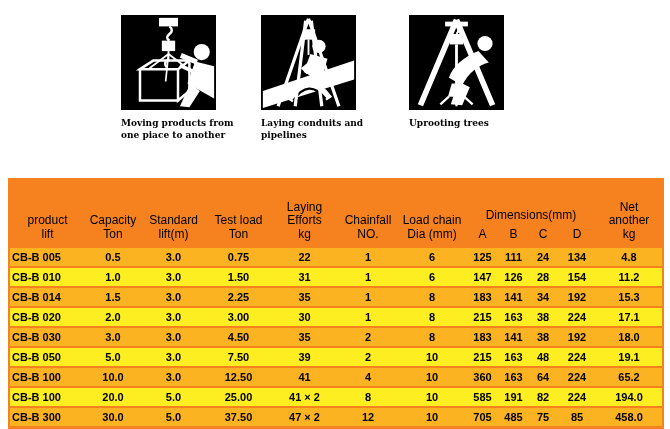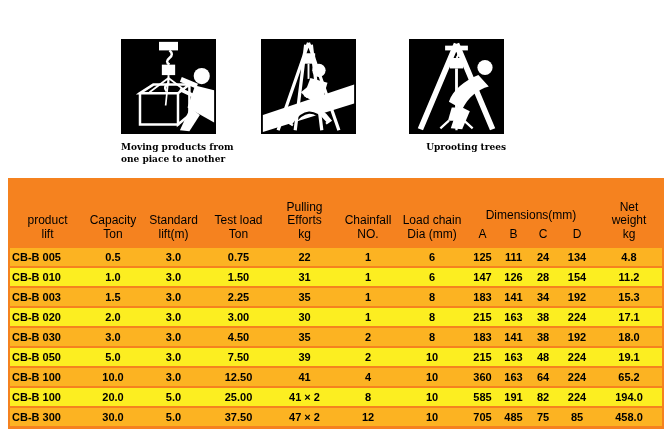--- a/index.html
+++ b/index.html
@@ -8,29 +8,29 @@
     --yellow:#FCEE21;
     --ink:#111111;
   }
   html,body{margin:0;padding:0;}
   body{
     width:670px;height:429px;position:relative;overflow:hidden;
     background:#ffffff;color:var(--ink);
     font-family:"Liberation Sans",sans-serif;
   }
   
-  .figures{position:absolute;left:0;top:0;width:670px;height:178px;margin-top:24px;}
+  .figures{position:absolute;left:0;top:0;width:670px;height:178px;}
   .figure{position:absolute;top:15px;width:97px;}
   .figure svg{display:block;width:95px;height:95px;}
   .caption{
     margin-top:8px;width:118px;
     font-family:"DejaVu Serif",serif;font-weight:bold;
     font-size:9px;line-height:1.3;color:#000;
   }
-  .caption.centered{width:97px;text-align:right;}
+  .caption.centered{width:97px;text-align:left;}
   #fig-1{left:121px;}
   #fig-2{left:261px;}
   #fig-3{left:409px;}
   #fig-4{left:557px;}
   
   table.spec{
     position:absolute;left:8px;top:178px;width:654px;
     border-collapse:collapse;table-layout:fixed;
     border:2px solid var(--orange);border-bottom-width:3px;
     box-shadow:0 3px 0 #dedede;
@@ -86,20 +86,21 @@
         <path d="M30 90 Q50 58 72 88" stroke="#fff" stroke-width="7" fill="none"></path>
         <path d="M34 90 Q50 66 68 88" stroke="#000" stroke-width="2.2" fill="none"></path>
         <path d="M50 4 L18 96 M50 4 L82 96 M47 6 L36 96 M53 6 L64 96" stroke="#fff" stroke-width="3.4" fill="none"></path>
         <rect x="44" y="15" width="13" height="11" fill="#fff"></rect>
         <line x1="50" y1="26" x2="50" y2="42" stroke="#fff" stroke-width="2"></line>
         <circle cx="61" cy="33" r="7" fill="#fff"></circle>
         <path d="M52 41 L70 46 L63 70 L45 60 Z" fill="#fff"></path>
         <path d="M52 48 L42 56 L48 62 L57 56 Z" fill="#fff"></path>
       </svg>
     </span>
+    <div class="caption">Laying conduits and pipelines</div>
   </div>
 
   <div class="figure" id="fig-3">
     <span>
       <svg viewBox="0 0 100 100">
         <rect width="100" height="100" fill="#000"></rect>
         <path d="M50 5 L12 95 M50 5 L88 95" stroke="#fff" stroke-width="6" fill="none"></path>
         <rect x="38" y="7" width="24" height="5" fill="#fff"></rect>
         <path d="M50 12 q4 4 0 8" stroke="#fff" stroke-width="2.4" fill="none"></path>
         <rect x="43" y="20" width="14" height="11" fill="#fff"></rect>
@@ -135,30 +136,30 @@
   <thead>
     <tr class="top">
       <th rowspan="2">product
 lift</th>
       <th rowspan="2">Capacity
 Ton</th>
       <th rowspan="2">Standard
 lift(m)</th>
       <th rowspan="2">Test load
 Ton</th>
-      <th rowspan="2">Pulling
+      <th rowspan="2">Laying
 Efforts
 kg</th>
       <th rowspan="2">Chainfall
 NO.</th>
       <th rowspan="2">Load chain
 Dia (mm)</th>
       <th colspan="4">Dimensions(mm)</th>
       <th rowspan="2">Net
-weight
+another
 kg</th>
     </tr>
     <tr class="sub">
       <th>A</th>
       <th>B</th>
       <th>C</th>
       <th>D</th>
     </tr>
   </thead>
   <tbody>
@@ -184,21 +185,21 @@
         <td>31</td>
         <td>1</td>
         <td>6</td>
         <td>147</td>
         <td>126</td>
         <td>28</td>
         <td>154</td>
         <td>11.2</td>
       </tr>
       <tr class="amber">
-        <td class="code">CB-B 003</td>
+        <td class="code">CB-B 014</td>
         <td>1.5</td>
         <td>3.0</td>
         <td>2.25</td>
         <td>35</td>
         <td>1</td>
         <td>8</td>
         <td>183</td>
         <td>141</td>
         <td>34</td>
         <td>192</td>

